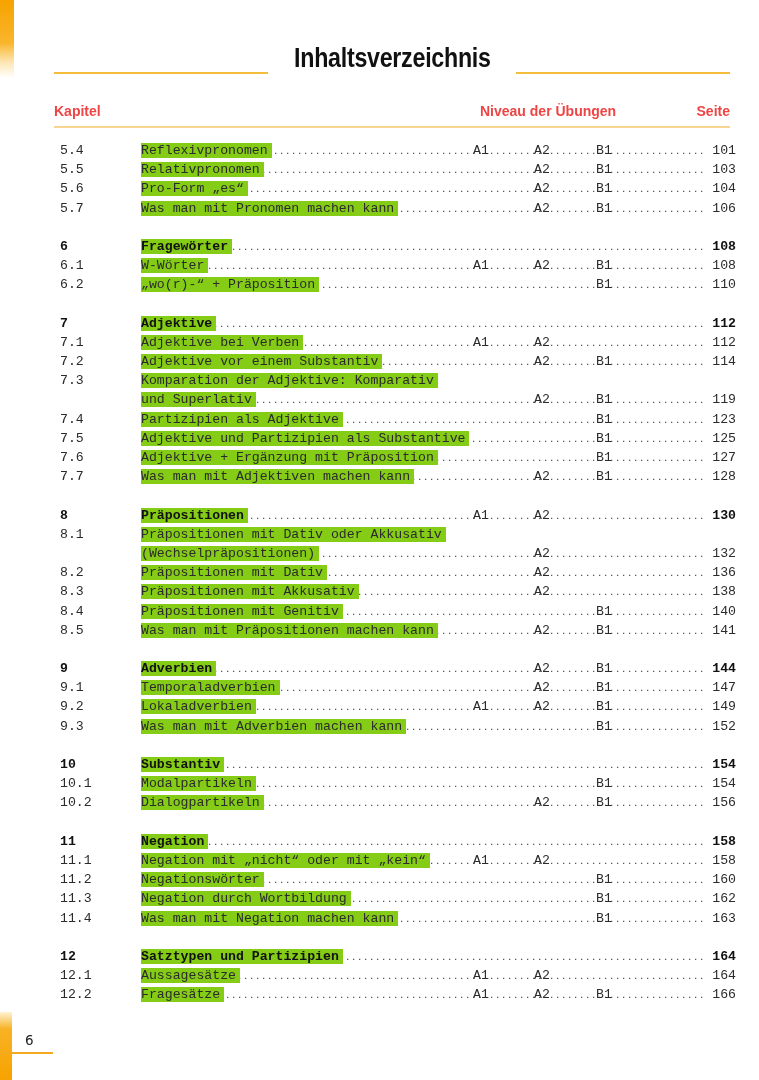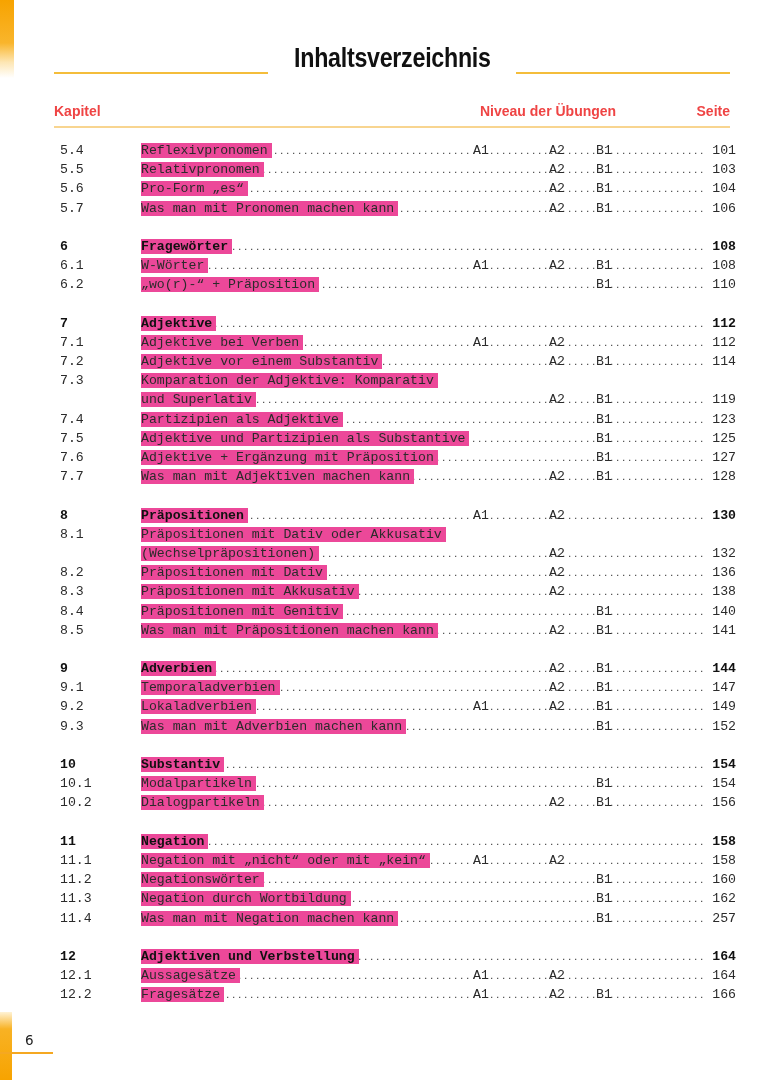--- a/index.html
+++ b/index.html
@@ -51,31 +51,31 @@
   .row .num { position: absolute; left: 0; top: 0; }
   .row .titletxt {
     position: absolute; left: 81px; top: 0; right: 0; overflow: hidden;
   }
   .row.chapter { font-weight: bold; color: #111; }
   .row .lvl, .row .page {
     position: absolute; top: 0; background: #fff; padding: 0 3px;
   }
   .row.chapter .lvl { font-weight: normal; color: #2b2b2b; }
   .lvl-a1 { left: 410px; }
-  .lvl-a2 { left: 471px; margin-left: 15px; }
+  .lvl-a2 { left: 471px; }
   .lvl-b1 { left: 533px; }
   .page { right: -3px; padding-left: 6px !important; text-align: right; margin-left: 48px; }
   .leader {
     position: absolute; top: 0; left: 81px; right: 30px; overflow: hidden;
     color: #333; font-weight: normal; letter-spacing: 0.6px; font-size: 9px;
   }
   .leader::before {
     content: ".......................................................................................................................................................................................................................................................................";
   }
-  .titletxt .t { background: #ec4899; padding-right: 4px; position: relative; z-index: 2; }
+  .titletxt .t { background: #84cc16; padding-right: 4px; position: relative; z-index: 2; }
   .leader { z-index: 1; top: 2px; }
   .page-number {
     position: absolute; left: 25px; top: 1032px; font-size: 13.5px; color: #222;
   }
   .page-number-line {
     position: absolute; left: 0; top: 1052px; width: 53px; height: 1.5px; background: #f5a821;
   }
 </style>
 </head>
 <body>
@@ -347,27 +347,27 @@
       <span class="leader"></span>
       <span class="titletxt"><span class="t">Negation durch Wortbildung</span></span>
       <span class="lvl lvl-b1">B1</span>
       <span class="page">162</span>
     </div>
     <div class="row">
       <span class="num">11.4</span>
       <span class="leader"></span>
       <span class="titletxt"><span class="t">Was man mit Negation machen kann</span></span>
       <span class="lvl lvl-b1">B1</span>
-      <span class="page">257</span>
+      <span class="page">163</span>
     </div>
     <div class="row blank"></div>
     <div class="row chapter">
       <span class="num">12</span>
       <span class="leader"></span>
-      <span class="titletxt"><span class="t">Adjektiven und Verbstellung</span></span>
+      <span class="titletxt"><span class="t">Satztypen und Partizipien</span></span>
       <span class="page">164</span>
     </div>
     <div class="row">
       <span class="num">12.1</span>
       <span class="leader"></span>
       <span class="titletxt"><span class="t">Aussagesätze</span></span>
       <span class="lvl lvl-a1">A1</span>
       <span class="lvl lvl-a2">A2</span>
       <span class="page">164</span>
     </div>

